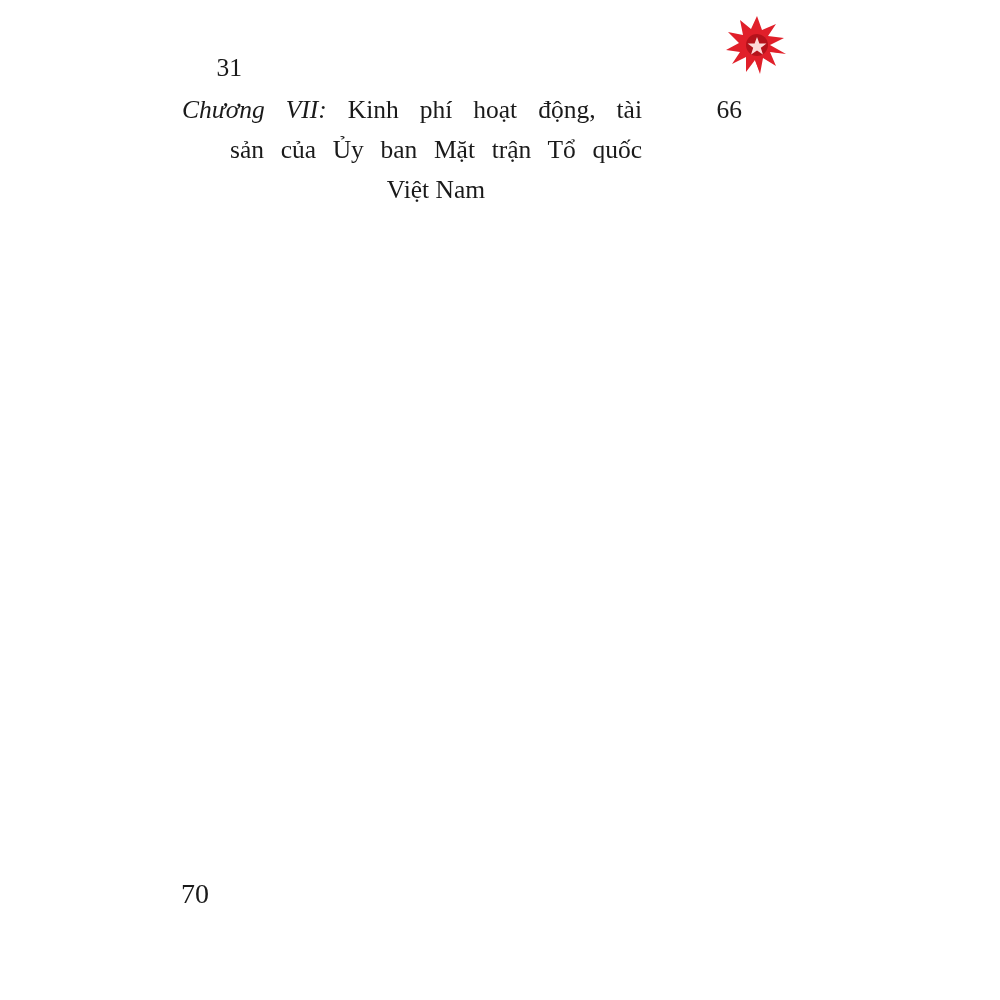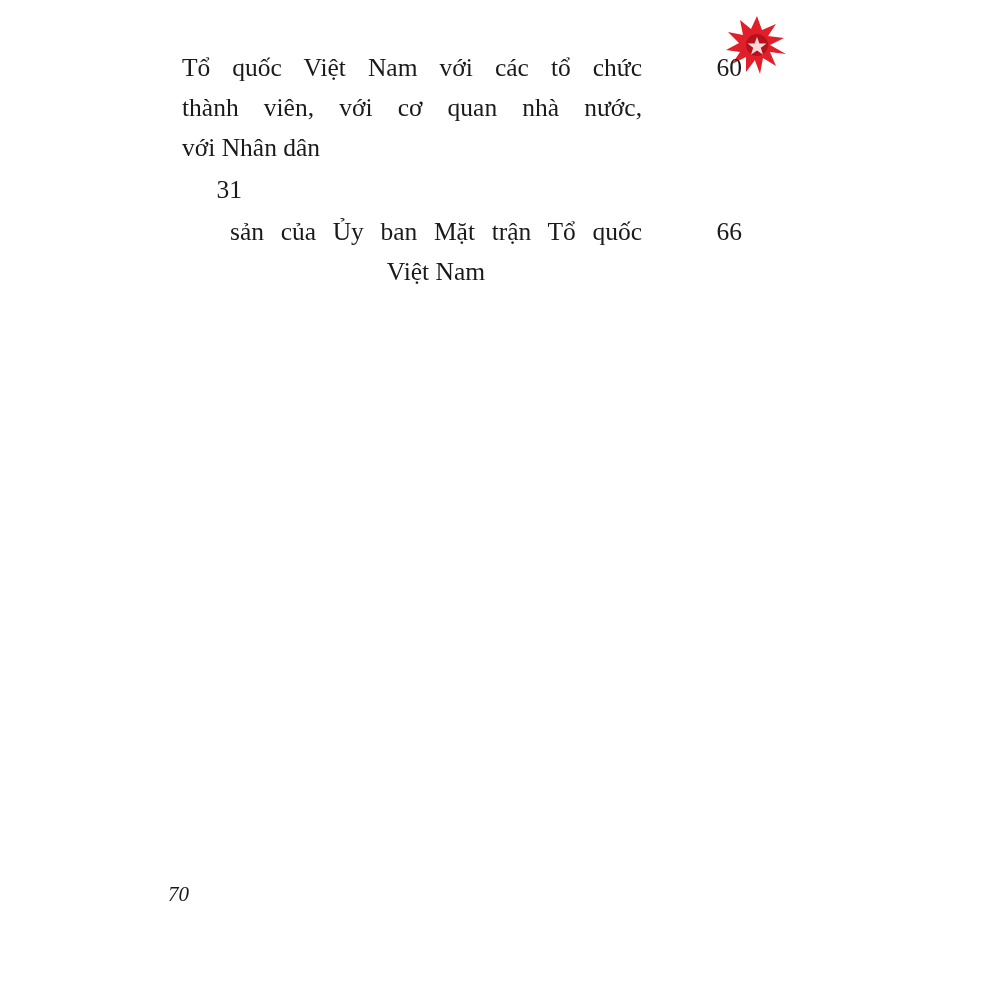--- a/index.html
+++ b/index.html
@@ -75,25 +75,24 @@
     text-align: justify;
     text-align-last: justify;
   }
   .last-line {
     display: block;
     text-align: left;
   }
 
   .folio {
     position: absolute;
-    left: 168px;
+    left: 181px;
     top: 878px;
-    font-size: 21px;
+    font-size: 28px;
     line-height: 32px;
-    font-style: italic;
   }
 </style>
 </head>
 <body>
 
 <div class="page">
 
   <div class="ornament">
     <svg viewBox="0 0 66 62" width="66" height="62" aria-hidden="true">
       <g fill="#e0202a">
@@ -104,35 +103,28 @@
         <circle cx="33" cy="31" r="11"></circle>
       </g>
       <g fill="#fdd8d8">
         <path d="M33 23 L35.4 29.6 L42.4 29.6 L36.8 33.8 L38.9 40.4 L33 36.4 L27.1 40.4 L29.2 33.8 L23.6 29.6 L30.6 29.6 Z"></path>
       </g>
     </svg>
   </div>
 
   <div class="toc">
 
-    <div class="toc-entry">
-      <div class="entry-text">
-        <span class="justified-line">Tổ quốc Việt Nam với các tổ chức</span>
-        <span class="justified-line">thành viên, với cơ quan nhà nước,</span>
-        <span class="last-line">với Nhân dân</span>
-      </div>
-      <div class="entry-page">60</div>
-    </div>
 
     <div class="toc-entry">
       <div class="entry-page">31</div>
     </div>
 
     <div class="toc-entry">
       <div class="entry-text">
+        <span class="justified-line"><span class="chapter">Chương VII:</span> <span>Kinh phí hoạt động, tài</span></span>
         <span class="justified-line" style="padding-left:48px;">sản của Ủy ban Mặt trận Tổ quốc</span>
         <span class="last-line" style="padding-left:48px;text-align:center;">Việt Nam</span>
       </div>
       <div class="entry-page">66</div>
     </div>
 
 
   </div>
 
   <div class="folio">70</div>

